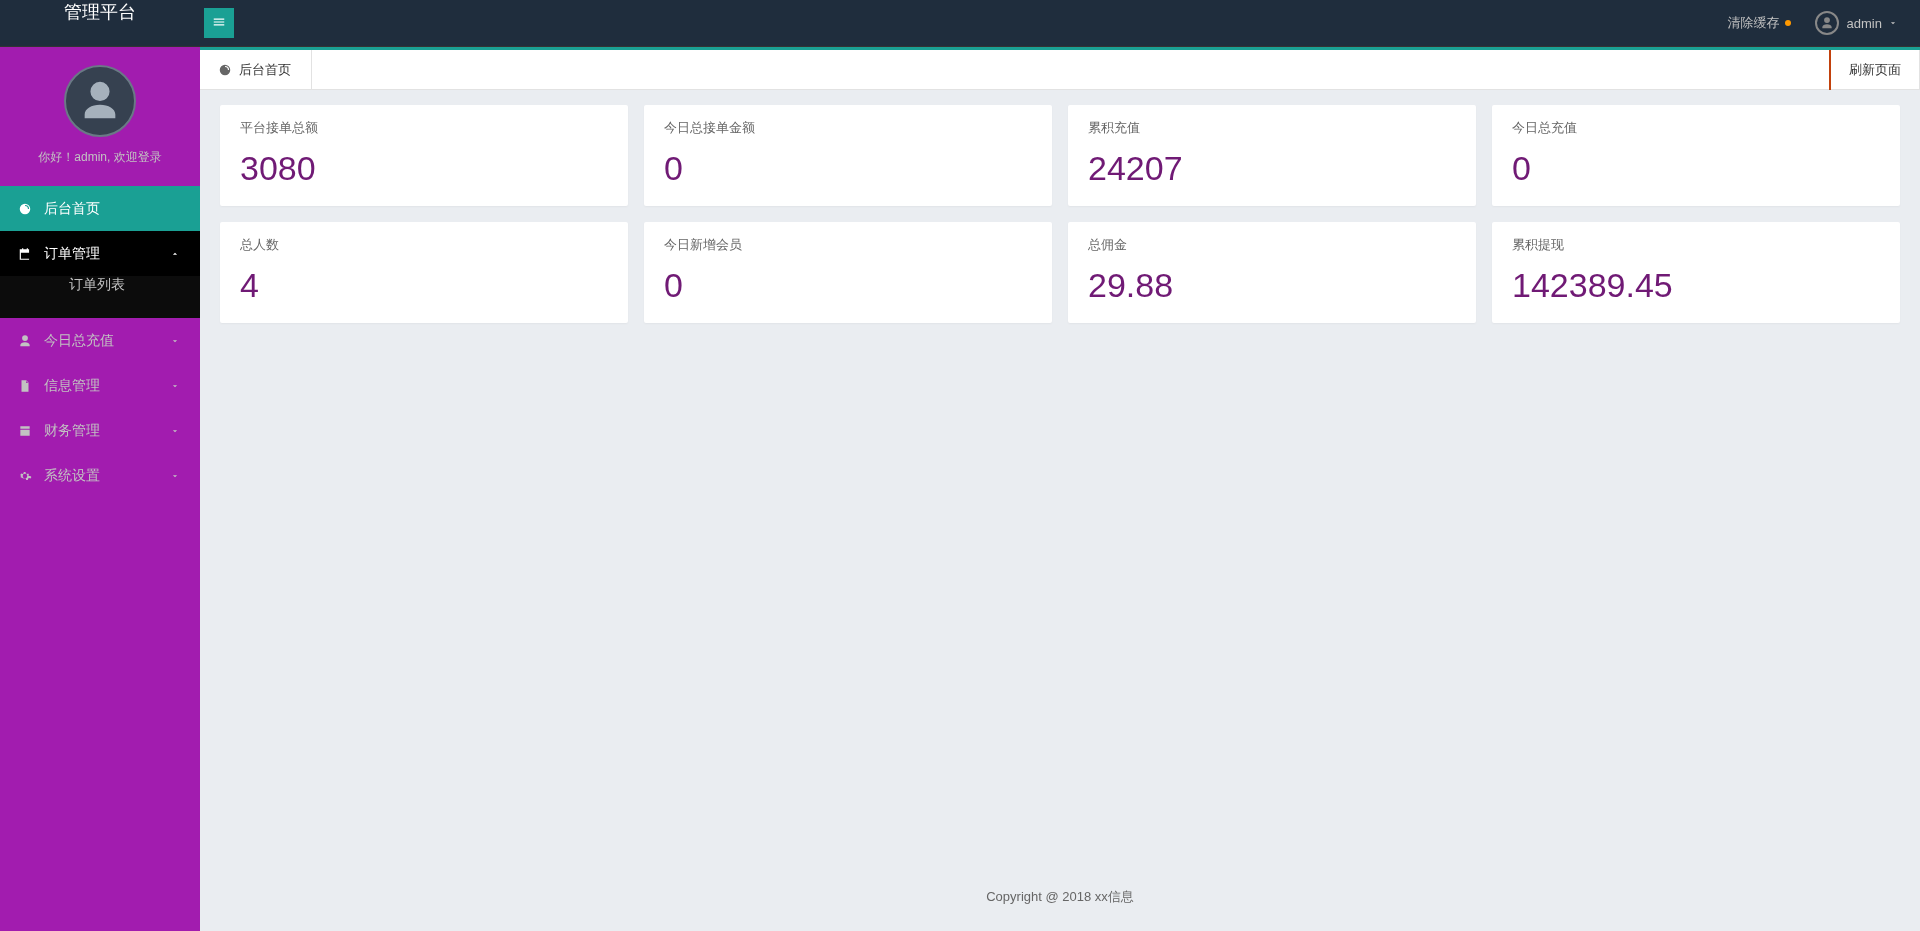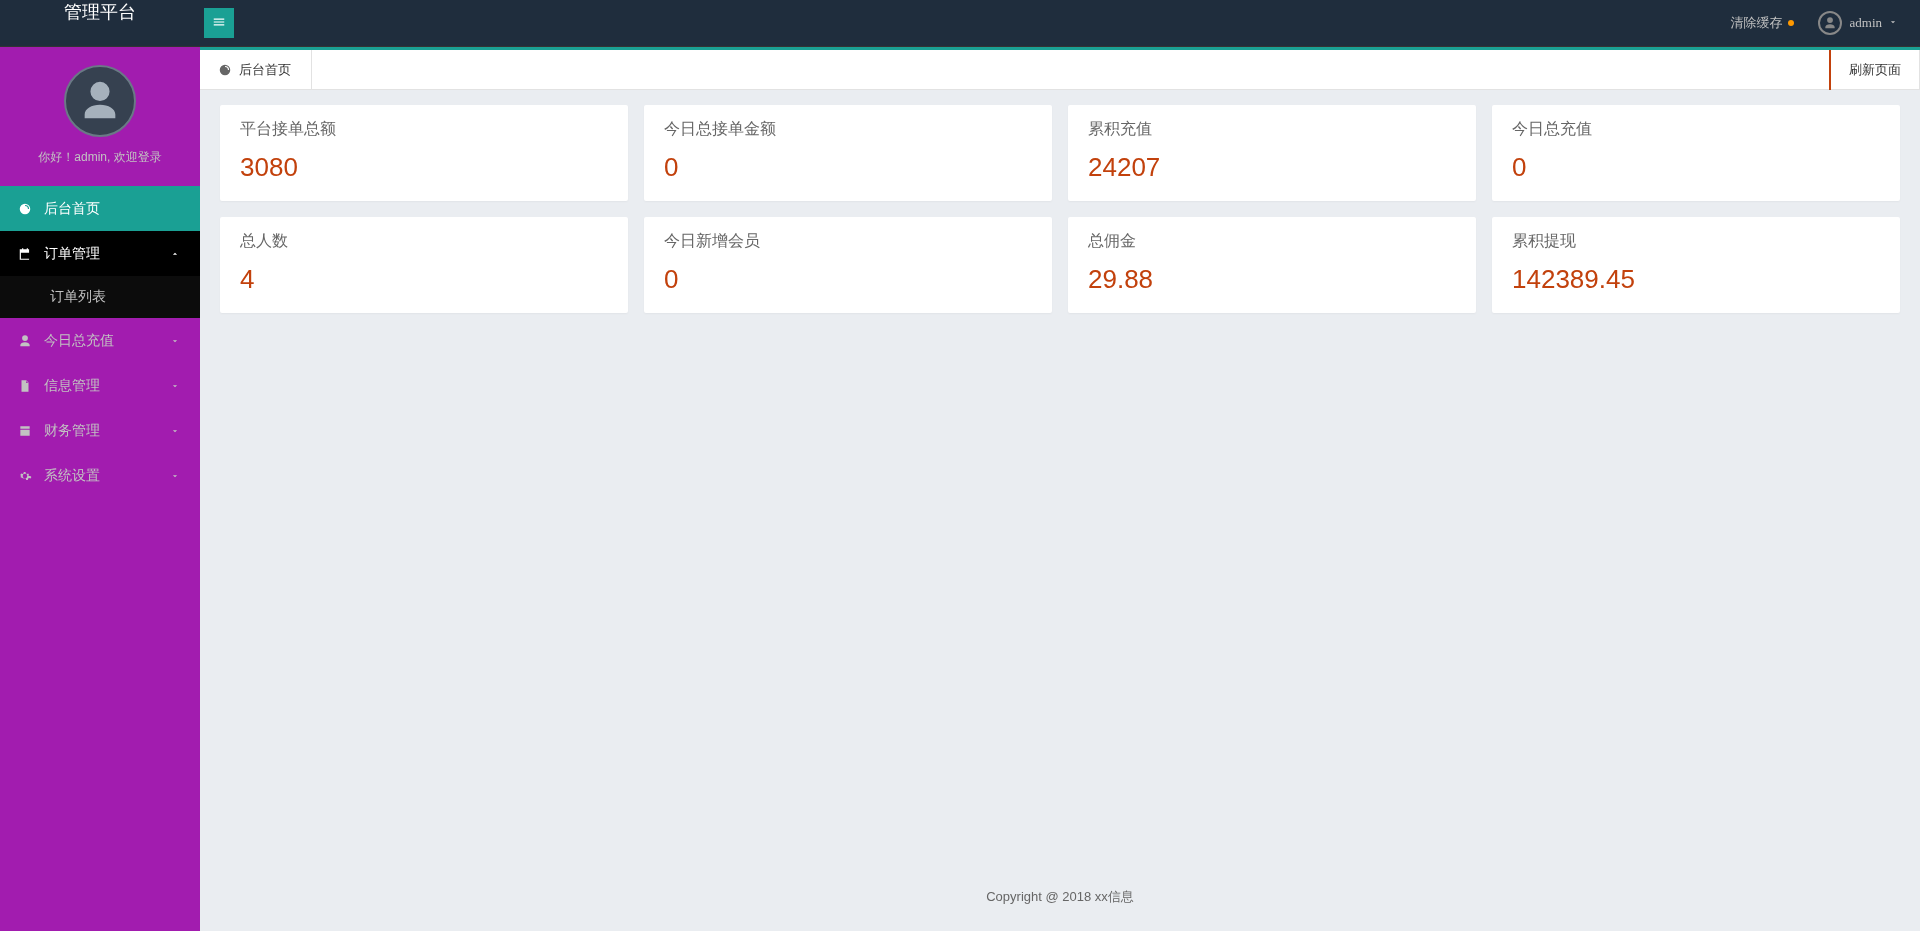--- a/index.html
+++ b/index.html
@@ -43,21 +43,20 @@
       cursor: pointer;
       margin-left: 4px;
     }
     .header-toggle svg { fill: #fff; }
     .header-right {
       margin-left: auto;
       display: flex;
       align-items: center;
       height: 46px;
       padding-right: 10px;
-      font-family: Liberation Serif, serif;
     }
     .header-item {
       padding: 0 12px;
       display: flex;
       align-items: center;
       color: #c2c2c2;
       cursor: pointer;
       font-size: 13px;
       height: 46px;
     }
@@ -134,25 +133,25 @@
     .nav-icon svg { fill: currentColor; }
     .nav-caret { margin-left: auto; }
     .nav-caret svg { fill: currentColor; }
     .sub-nav {
       background: #0c0c0c;
       list-style: none;
     }
     .sub-nav-item {
       height: 42px;
       display: flex;
-      align-items: center;
       padding-left: 50px;
       font-size: 14px;
       color: #c2c2c2;
       cursor: pointer;
+      margin-left: 19px;
     }
 
     
     .main {
       flex: 1;
       display: flex;
       flex-direction: column;
       border-top: 3px solid #1aa094;
       background: #eaedf1;
       min-width: 0;
@@ -197,27 +196,27 @@
       grid-template-columns: repeat(4, 1fr);
       gap: 16px;
     }
     .stat-card {
       background: #fff;
       border-radius: 2px;
       padding: 14px 20px 18px;
       box-shadow: 0 1px 2px rgba(0,0,0,.04);
     }
     .stat-label {
-      font-size: 16px;
+      font-size: 13px;
       color: #666;
       margin-bottom: 12px;
     }
     .stat-value {
-      font-size: 26px;
-      color: #c2410c;
+      font-size: 34px;
+      color: #701a75;
       font-weight: 400;
     }
 
     .footer {
       text-align: center;
       font-size: 13px;
       color: #666;
       padding: 10px 0;
     }
   </style>

